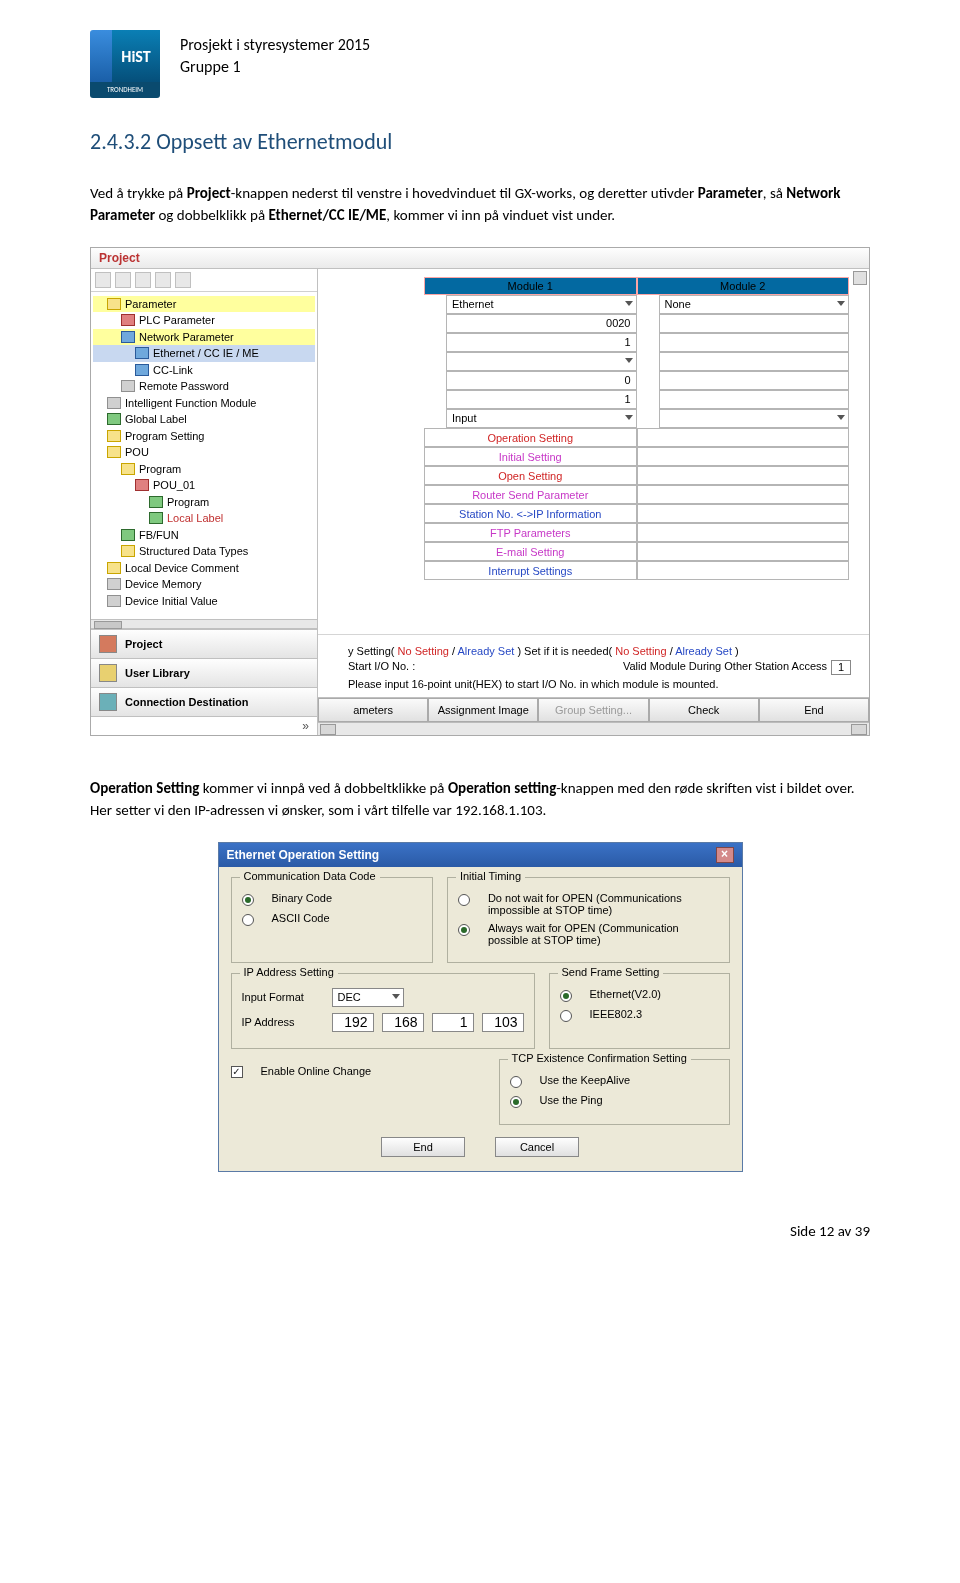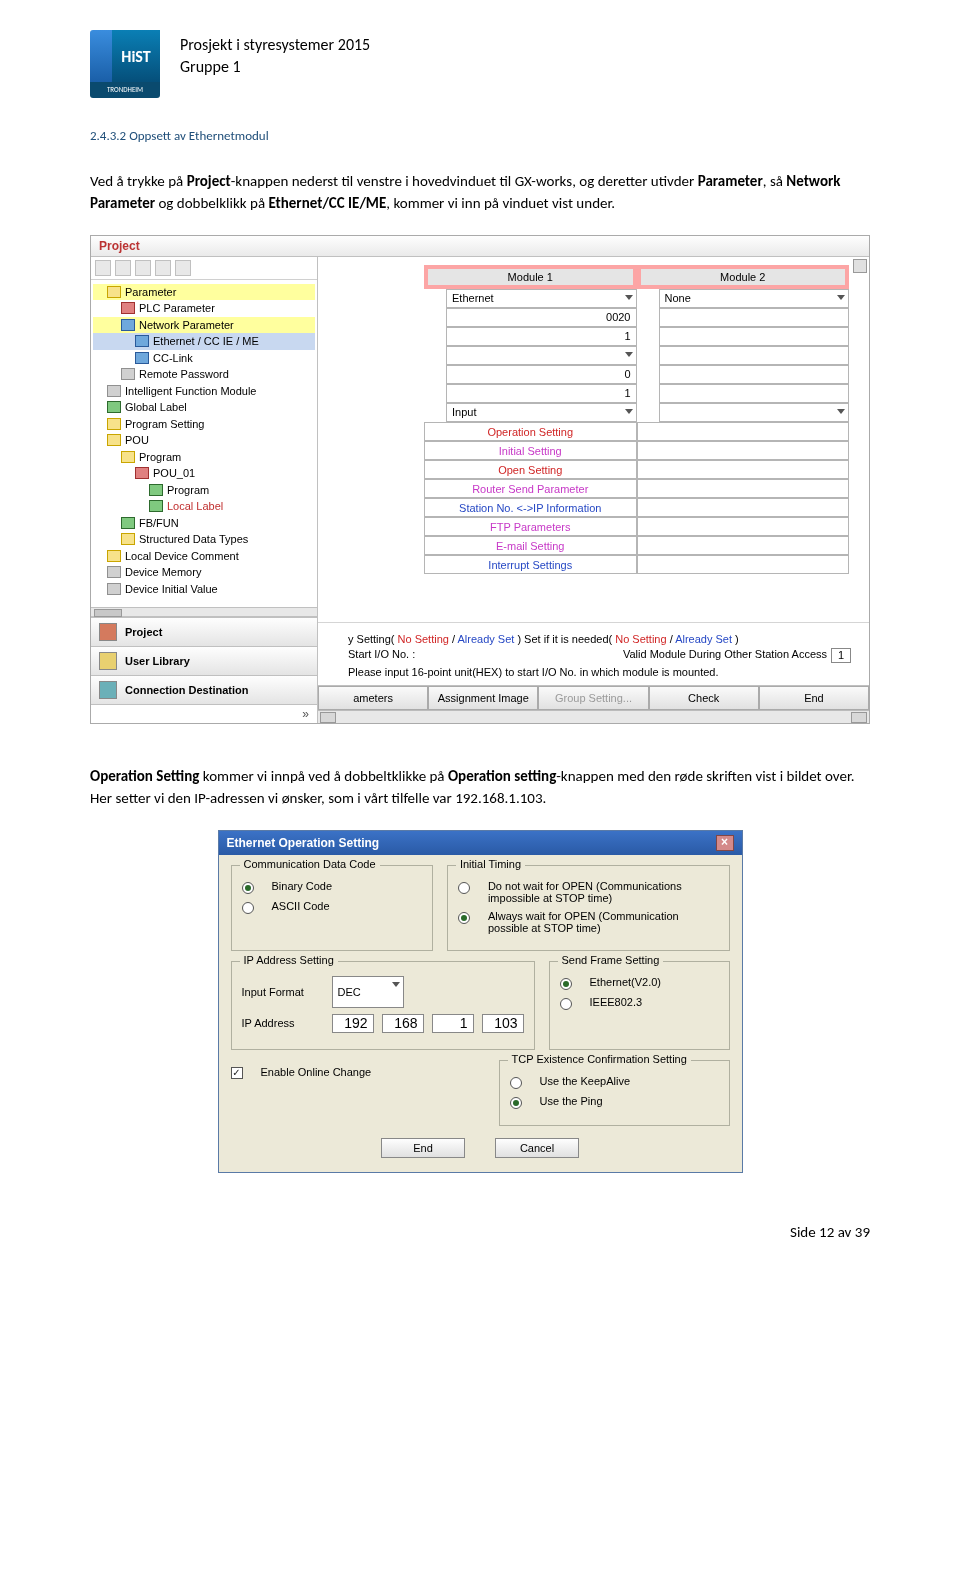--- a/index.html
+++ b/index.html
@@ -51,21 +51,21 @@
     line-height: 16px;
     border-radius: 0 0 3px 3px;
   }
   .header-text {
     font-size: 16px;
     line-height: 1.4;
     padding-top: 4px;
   }
   h2 {
     color: #1f4e79;
-    font-size: 13px;
+    font-size: 22px;
     font-weight: normal;
     margin-bottom: 28px;
   }
   .para {
     font-size: 15px;
     line-height: 1.45;
     margin-bottom: 20px;
   }
   
   .screenshot1 {
@@ -143,21 +143,21 @@
     display:flex;
     flex-direction:column;
     position:relative;
   }
   .r-scroll-top{ position:absolute; right:2px; top:2px; width:14px; height:14px; background:#e0e0e0; border:1px solid #999;}
   .mod-grid {
     padding: 8px 20px 0 36px;
   }
   .mod-head { display:flex; }
   .mod-cell-sp { width: 70px; }
-  .mod-h { flex:1; text-align:center; padding:2px; border:4px solid #fca5a5; background:#e5e5e5; font-size:11px;}
+  .mod-h { flex:1; text-align:center; padding:2px; border:1px solid #fca5a5; background:#0369a1; font-size:11px;}
   .mod-row { display:flex;gap:22px; }
   .mod-lbl { width:70px; }
   .mod-inp {
     flex:1; height:19px; border:1px solid #b5b5b5; padding:0 5px;
     display:flex; align-items:center; justify-content:flex-start;
     background:#fff; font-size:11px; position:relative;
   }
   .dd::after{ content:""; position:absolute; right:3px; top:5px; width:0; height:0; border-left:4px solid transparent; border-right:4px solid transparent; border-top:5px solid #555;}
   .mod-inp.rt{ justify-content:flex-end; }
   .link-row { display:flex; }
@@ -232,21 +232,21 @@
   }
   .radio.checked::after{ content:""; width:6px; height:6px; border-radius:50%; background:#2a6a2a;}
   .check{
     width:12px; height:12px; border:1px solid #555; background:#fff; flex-shrink:0;
     display:flex; align-items:center; justify-content:center; margin-top:1px;
   }
   .check.checked::after{ content:"✓"; font-size:10px; color:#222; line-height:10px;}
   .ip-group .ip-row{ display:flex; align-items:center; margin:6px 0; gap:8px;}
   .ip-lbl{ width:82px; }
   .sel{
-    height:32px; width:72px; border:1px solid #888; background:#fff; padding:0 5px;
+    height:19px; width:72px; border:1px solid #888; background:#fff; padding:0 5px;
     display:flex; align-items:center; position:relative; font-size:11px;
   }
   .sel::after{ content:""; position:absolute; right:3px; top:5px; width:0; height:0; border-left:4px solid transparent; border-right:4px solid transparent; border-top:5px solid #555;}
   .ip-box{
     width:42px; height:19px; border:1px solid #888; background:#fff; text-align:right; padding:0 5px;
     display:flex; align-items:center; justify-content:flex-end; font-size:14px;
   }
   .col2{ display:flex; gap:14px; }
   .col2 > .left{ flex:1.1; }
   .col2 > .right{ flex:1; }

